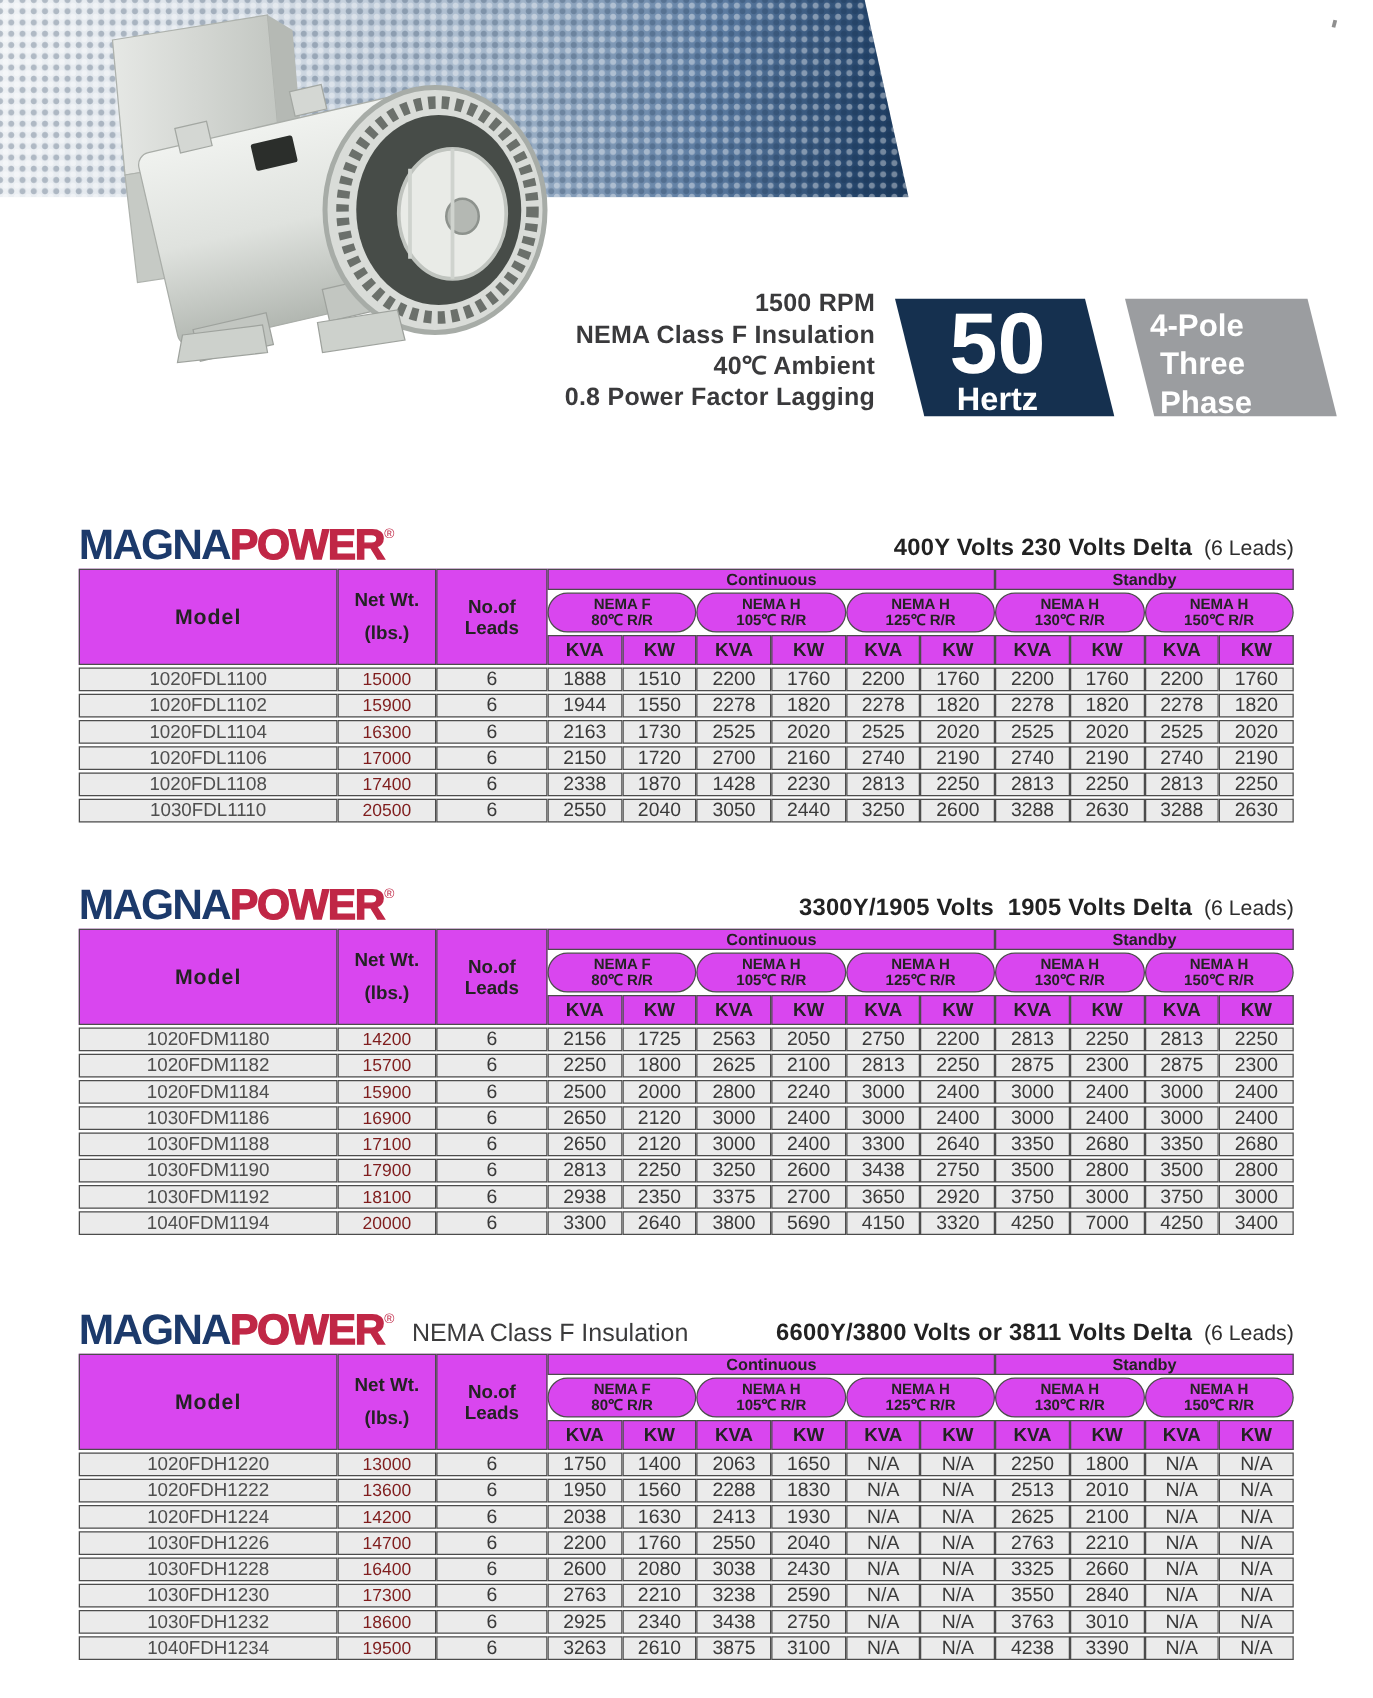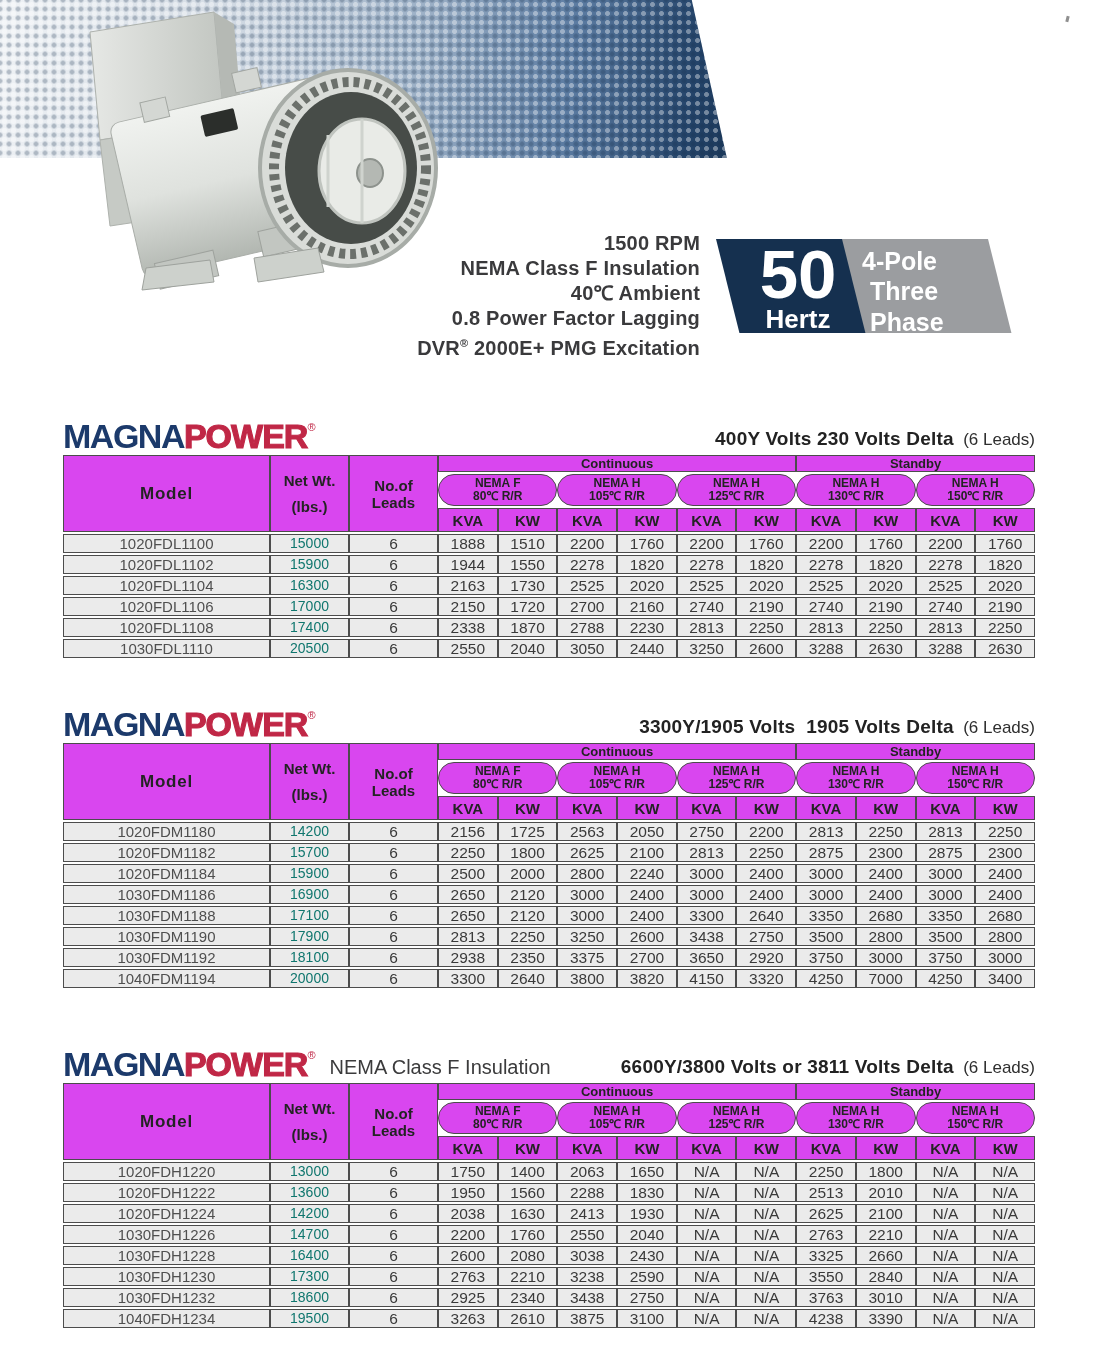--- a/index.html
+++ b/index.html
@@ -33,21 +33,21 @@
   .specs sup { font-size:11px; }
 
   
   .pgram { position:absolute; }
   .pgram::before { content:""; position:absolute; inset:0;
     background:var(--bg); transform:skewX(14deg); transform-origin:0 0; }
   .pgram .inner { position:relative; z-index:1; color:#fff; }
   .hz-box { left:716px; top:239px; width:152px; height:94px; --bg:#15304f; }
   .hz-num { font-size:69px; line-height:60px; font-weight:bold; text-align:center; padding:6px 0 0 12px; }
   .hz-label { font-size:26px; line-height:28px; font-weight:bold; text-align:center; padding-left:12px; }
-  .badge-box { left:842px; top:239px; width:146px; height:94px; --bg:#9b9da0; }
+  .badge-box { left:900px; top:239px; width:146px; height:94px; --bg:#9b9da0; }
   .badge-box .inner { padding-top:7px; font-weight:bold; }
   .bl0 { font-size:25px; line-height:30px; padding-left:20px; }
   .bl1 { font-size:25px; line-height:31px; padding-left:28px; }
   .bl2 { font-size:21px; line-height:30px; padding-left:34px; }
 
   
   .sec { position:absolute; left:63px; width:972px; }
   .sec1 { top:408px; } .sec2 { top:696px; } .sec3 { top:1036px; }
   .sec-head { display:flex; justify-content:space-between; align-items:flex-end;
     height:44px; padding-bottom:3px; }
@@ -72,21 +72,21 @@
   .hr1 th.grp { height:15px; font-size:13px; }
   .hr2 th { height:30px;border-radius:16px; }
   .hr2 .g1, .hr2 .g2 { font-size:12px; line-height:13.5px; }
   .hr3 th { height:22px; font-size:15px; }
   th.model-h { font-size:17px; letter-spacing:0.8px; }
   th.wt-h div, th.leads-h div { font-size:15px; line-height:17px; }
   th.wt-h .l1 { margin-bottom:9px; }
   .spec-table td { background:#ebebeb; height:17px; line-height:17px;
     font-size:15.5px; color:#3a3a3a; }
   td.model-c { font-size:15px; color:#4f4f4f; }
-  td.wt-c { font-size:14px; color:#0f766e; }
+  td.wt-c { font-size:14px; color:#7f1d1d; }
 </style>
 </head>
 <body>
 
 <div class="page">
 
   <div class="halftone"></div>
   <div class="speck"></div>
 
   <svg class="machine" viewBox="0 0 440 300" xmlns="http://www.w3.org/2000/svg">
@@ -124,21 +124,20 @@
 
     <polygon points="128,268 192,260 196,282 124,290" fill="#cdd1cc" stroke="#9ea29d"></polygon>
     <polygon points="236,258 300,248 306,272 240,282" fill="#cdd1cc" stroke="#9ea29d"></polygon>
   </svg>
 
   <div class="specs">
       <div>1500 RPM</div>
       <div>NEMA Class F Insulation</div>
       <div>40℃ Ambient</div>
       <div>0.8 Power Factor Lagging</div>
-      <div><span>DVR</span><sup>®</sup><span> 2000E+ PMG Excitation</span></div>
     </div>
 
   <div class="pgram hz-box">
     <div class="inner">
       <div class="hz-num">50</div>
       <div class="hz-label">Hertz</div>
     </div>
   </div>
 
   <div class="pgram badge-box">
@@ -287,21 +286,21 @@
               <td>2190</td>
               <td>2740</td>
               <td>2190</td>
             </tr>
             <tr>
               <td class="model-c">1020FDL1108</td>
               <td class="wt-c">17400</td>
               <td>6</td>
               <td>2338</td>
               <td>1870</td>
-              <td>2788</td>
+              <td>1428</td>
               <td>2230</td>
               <td>2813</td>
               <td>2250</td>
               <td>2813</td>
               <td>2250</td>
               <td>2813</td>
               <td>2250</td>
             </tr>
             <tr>
               <td class="model-c">1030FDL1110</td>
@@ -505,21 +504,21 @@
               <td>3750</td>
               <td>3000</td>
             </tr>
             <tr>
               <td class="model-c">1040FDM1194</td>
               <td class="wt-c">20000</td>
               <td>6</td>
               <td>3300</td>
               <td>2640</td>
               <td>3800</td>
-              <td>3820</td>
+              <td>5690</td>
               <td>4150</td>
               <td>3320</td>
               <td>4250</td>
               <td>7000</td>
               <td>4250</td>
               <td>3400</td>
             </tr>
           </tbody>
     </table>
   </section>

